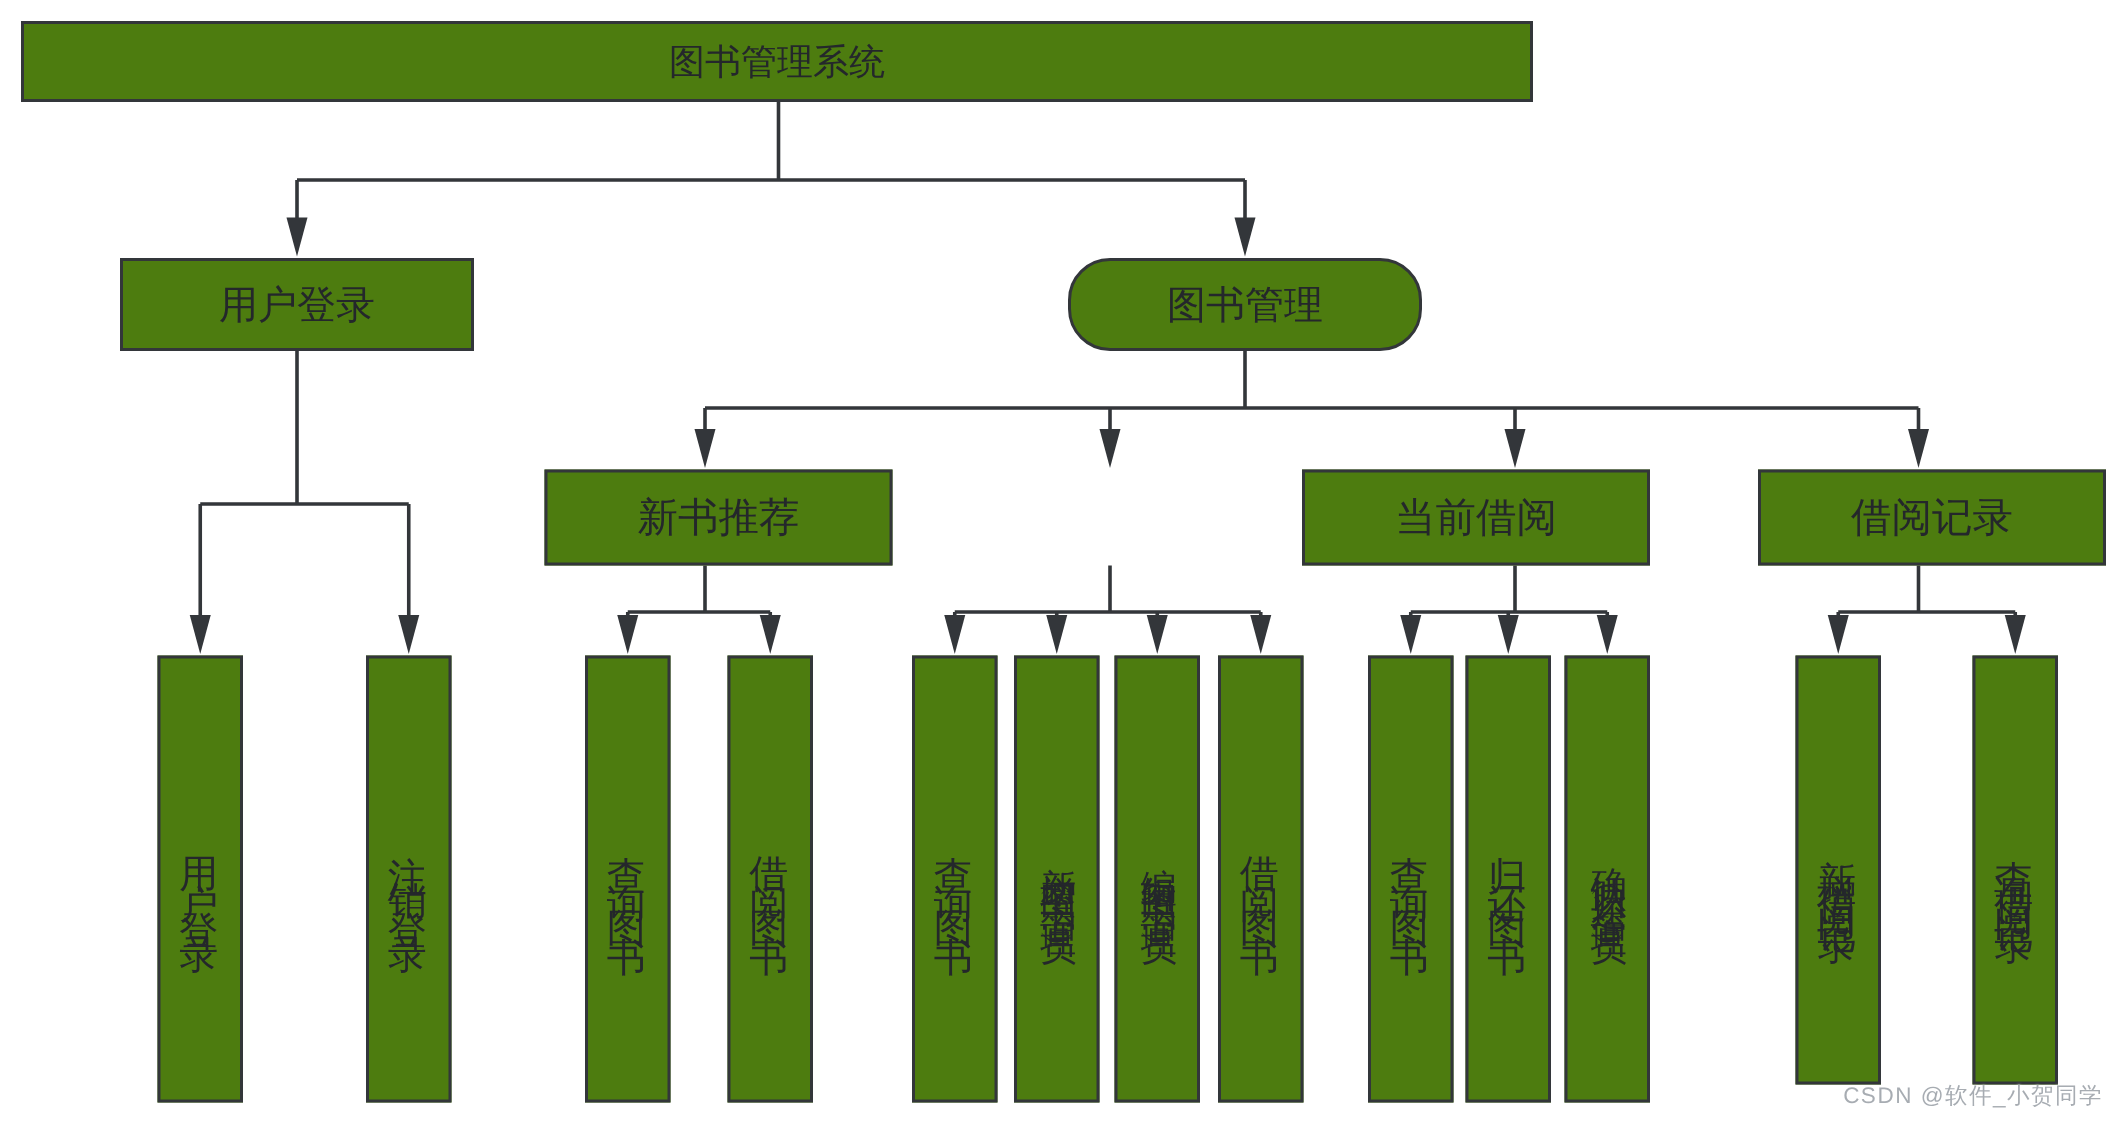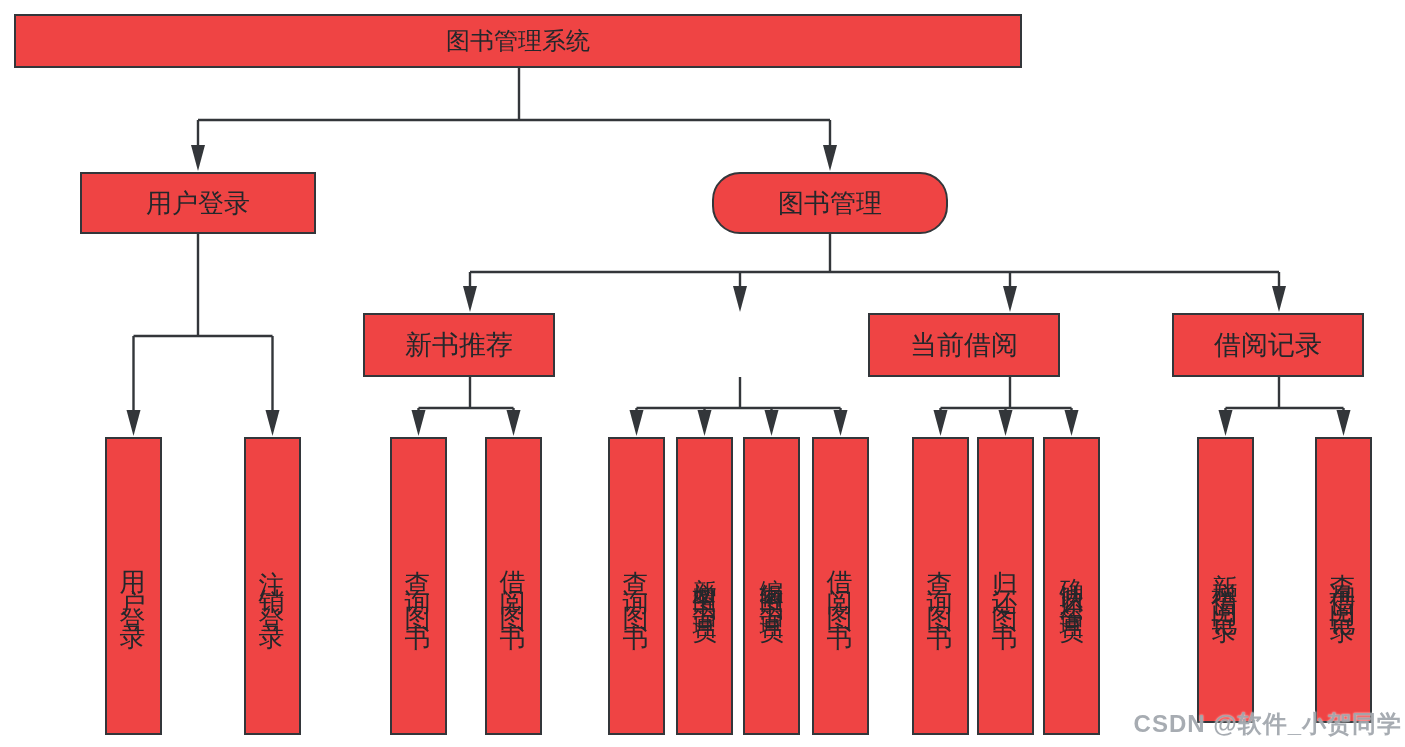--- a/index.html
+++ b/index.html
@@ -14,31 +14,31 @@
   }
   svg.connectors {
     position: absolute;
     left: 0; top: 0;
     width: 1405px; height: 747px;
   }
   .box {
     position: absolute;
     box-sizing: border-box;
     border: 2px solid #33363a;
-    background: #ef4444;
+    background: #4d7c0f;
     display: flex;
     align-items: center;
     justify-content: center;
     text-align: center;
   }
   .root-box   { left: 14px;  top: 14px;  width: 1008px; height: 54px; font-size: 24px; }
   .lvl2-box   { top: 172px; width: 236px; height: 62px; font-size: 26px; }
   .lvl2-login { left: 80px; }
   .lvl2-mgmt  { left: 712px; border-radius: 28px; }
-  .lvl3-box   { top: 313px; width: 192px; height: 64px; font-size: 27px; }
+  .lvl3-box   { top: 313px; width: 232px; height: 64px; font-size: 27px; }
   .lvl3-a { left: 363px; }
   .lvl3-b { left: 633px; }
   .lvl3-c { left: 868px; }
   .lvl3-d { left: 1172px; }
   .leaf {
     top: 437px; width: 57px; height: 298px;
     writing-mode: vertical-rl;
     text-orientation: mixed;
   }
   .leaf.short  { font-size: 26px; letter-spacing: 18px; }
@@ -55,27 +55,26 @@
   .l8  { left: 812px; }
   .l9  { left: 912px; }
   .l10 { left: 977px; }
   .l11 { left: 1043px; }
   .l12 { left: 1197px; }
   .l13 { left: 1315px; }
   .watermark {
     position: absolute;
     right: 3px;
     bottom: 7px;
-    font-size: 24px;
+    font-size: 15px;
     color: rgba(152, 158, 164, 0.85);
     text-shadow: 0 0 2px rgba(255,255,255,0.9);
     letter-spacing: 1px;
     z-index: 5;
     white-space: nowrap;
-    font-weight: bold;
   }
 </style>
 </head>
 <body>
 
 <div class="stage">
 
   <svg class="connectors" viewBox="0 0 1405 747" xmlns="http://www.w3.org/2000/svg">
     <path fill="none" stroke="#33363a" stroke-width="2.4" d="M519 68 V120 M198 120 H830 M198 120 V148 M830 120 V148
              M198 234 V336 M133.5 336 H272.5 M133.5 336 V414 M272.5 336 V414

